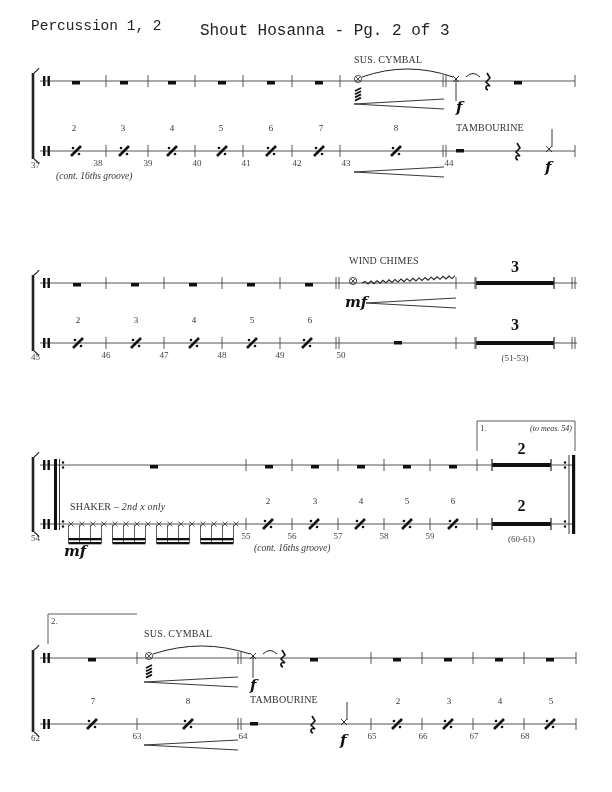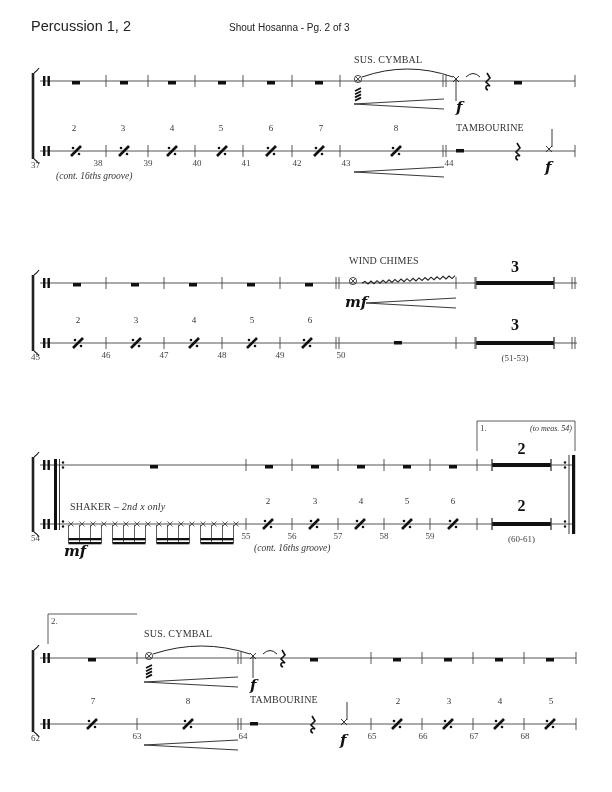--- a/index.html
+++ b/index.html
@@ -1,20 +1,20 @@
 <!DOCTYPE html>
 <html><head>
 <meta charset="utf-8">
 <style>
   html, body { margin: 0; padding: 0; background: #ffffff; }
   body { width: 612px; height: 792px; position: relative; overflow: hidden; }
   #score { position: absolute; left: 0; top: 0; width: 612px; height: 792px; }
-  .hdr { position: absolute; font-family: Liberation Sans, sans-serif; color: #222; }
+  .hdr { position: absolute; font-family: Liberation Mono, monospace; color: #222; }
   #part-title { left: 31px; top: 18px; font-size: 14.5px; }
-  #song-title { left: 200px; top: 22px; font-size: 10px; margin-left: 29px; }
+  #song-title { left: 200px; top: 22px; font-size: 16px; }
   svg text { font-family: "Liberation Serif", "DejaVu Serif", serif; fill: #333; }
   .mnum { font-size: 9px; fill: #444; }
   .cnt  { font-size: 9px; fill: #333; }
   .instr { font-size: 10px; fill: #333; letter-spacing: 0.2px; }
   .ital { font-style: italic; font-size: 9.5px; fill: #333; }
   .dyn { font-style: italic; font-weight: bold; font-size: 15px; fill: #111; font-family: "DejaVu Serif", serif; }
   .mrest-num { font-weight: bold; font-size: 16px; fill: #111; }
   .staff { stroke: #555; stroke-width: 1; }
   .bar { stroke: #444; stroke-width: 0.9; }
 </style>

